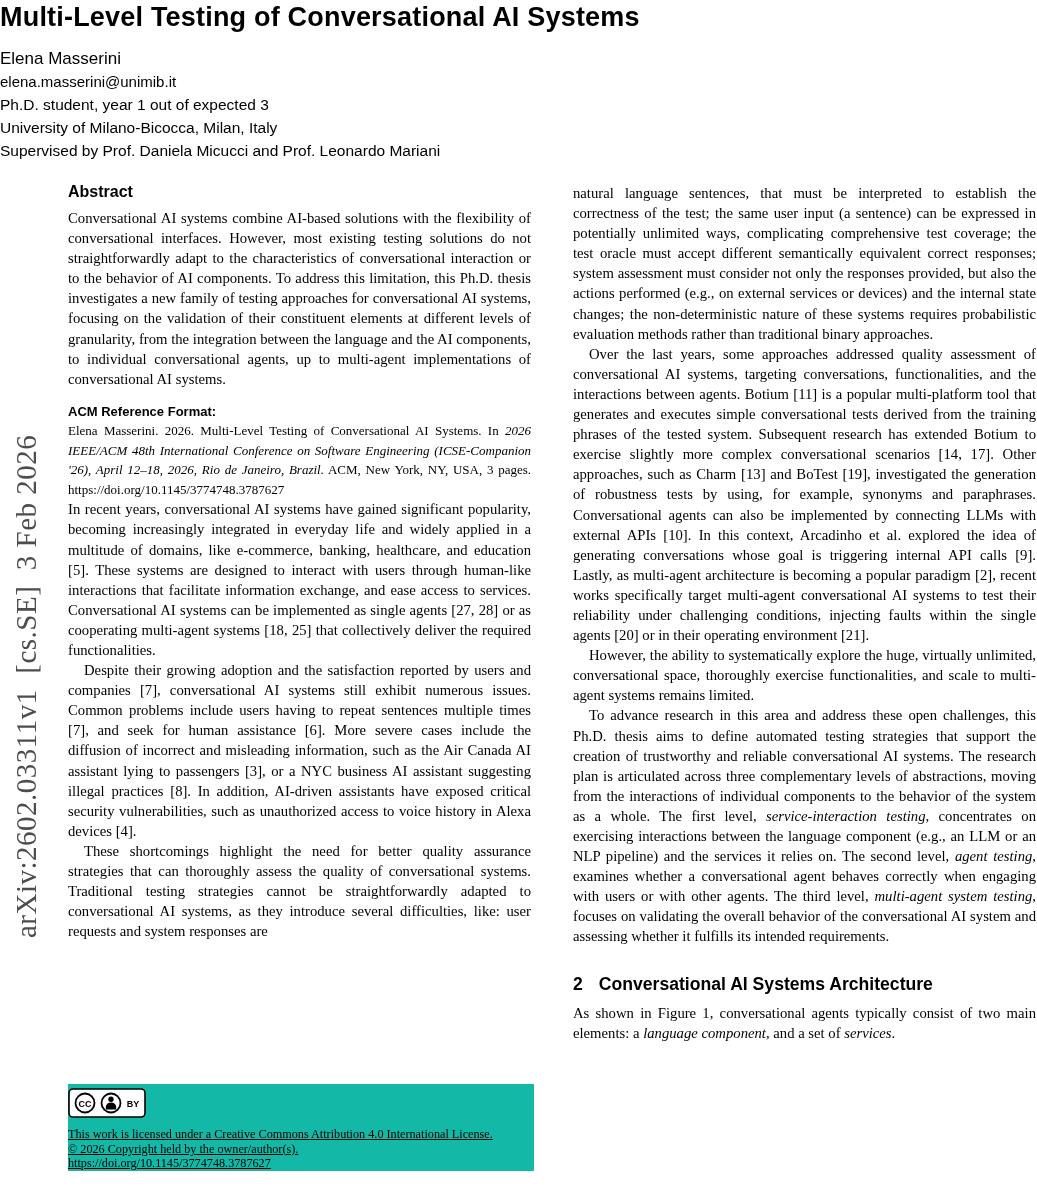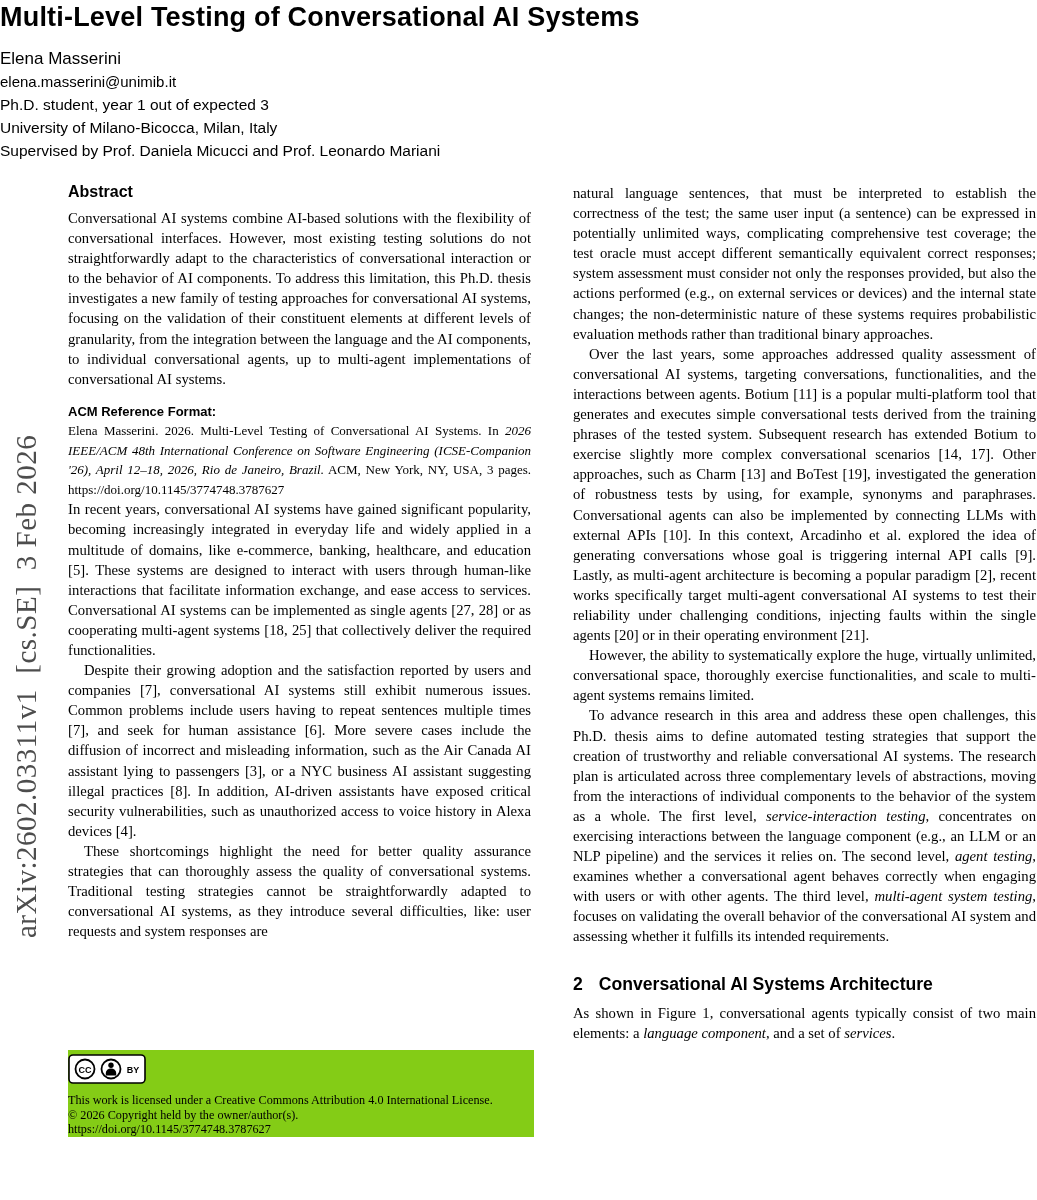--- a/index.html
+++ b/index.html
@@ -88,24 +88,25 @@
   .acm-ref-body {
     font-size: 13px;
     line-height: 19.5px;
     text-align: justify;
   }
 
   
   .footnote {
     position: absolute;
     left: 68px;
-    top: 1050px;
+    top: 1084px;
     width: 466px;
-    background: #84cc16;
+    background: #14b8a6;
     padding-top: 4px;
+    text-decoration: underline;
   }
   .cc-badge { margin-bottom: 5px; }
   .fn-line {
     font-size: 12.2px;
     line-height: 14.7px;
   }
   .fn-line.italic { font-style: italic; }
 </style>
 </head>
 <body>

